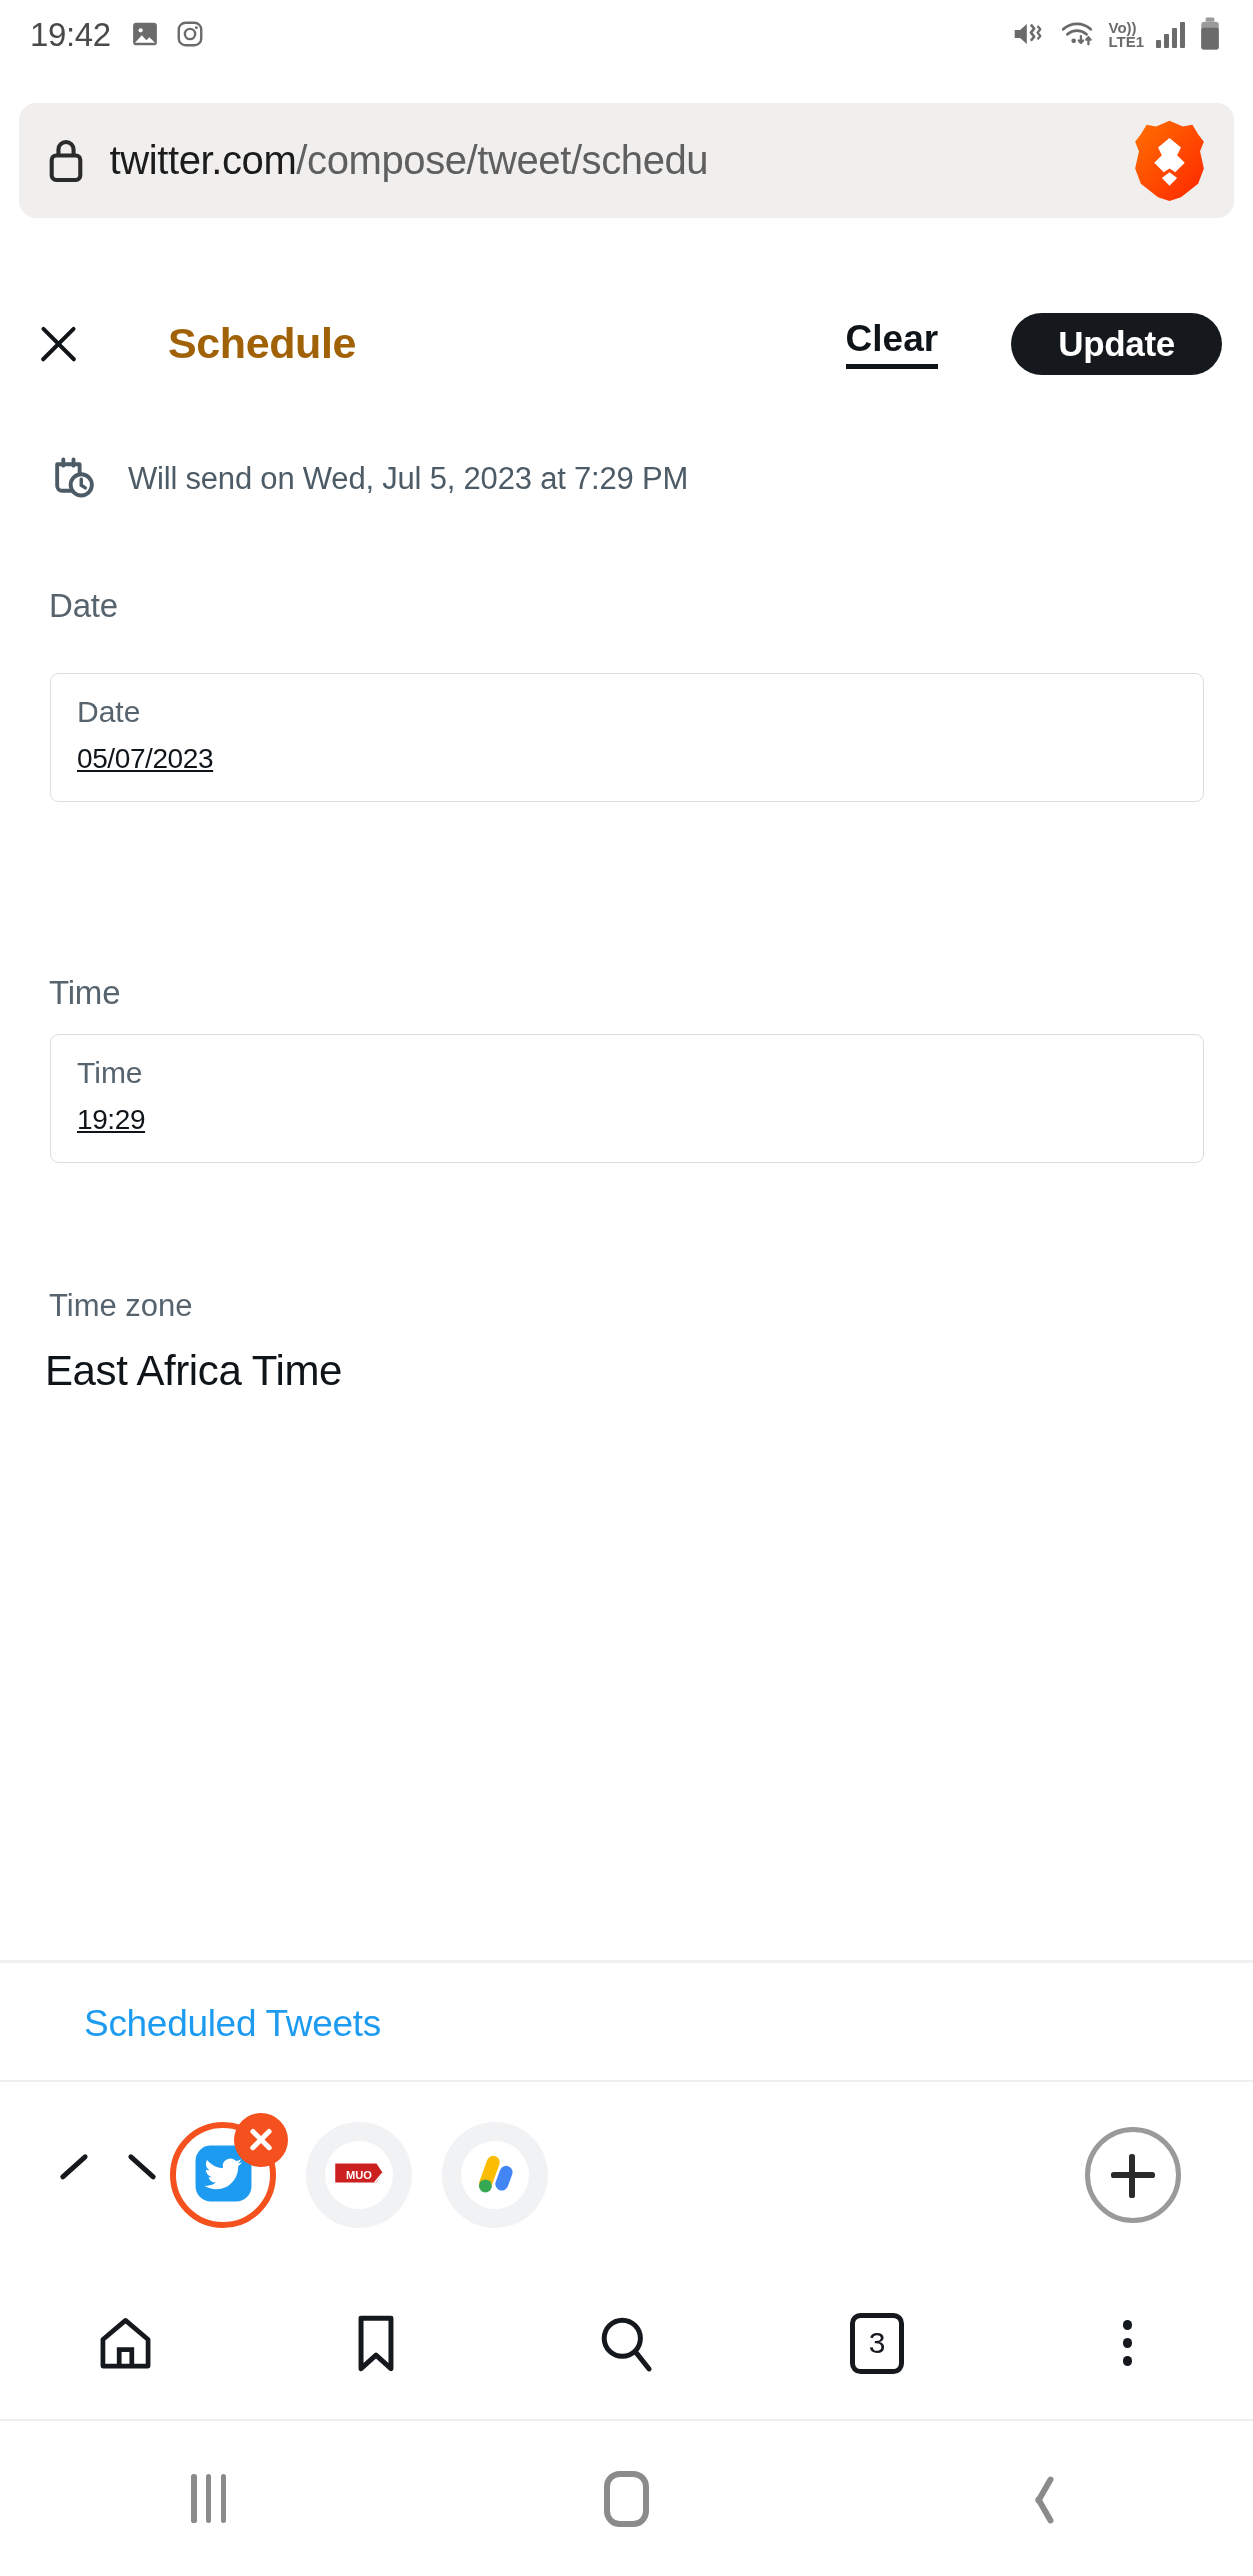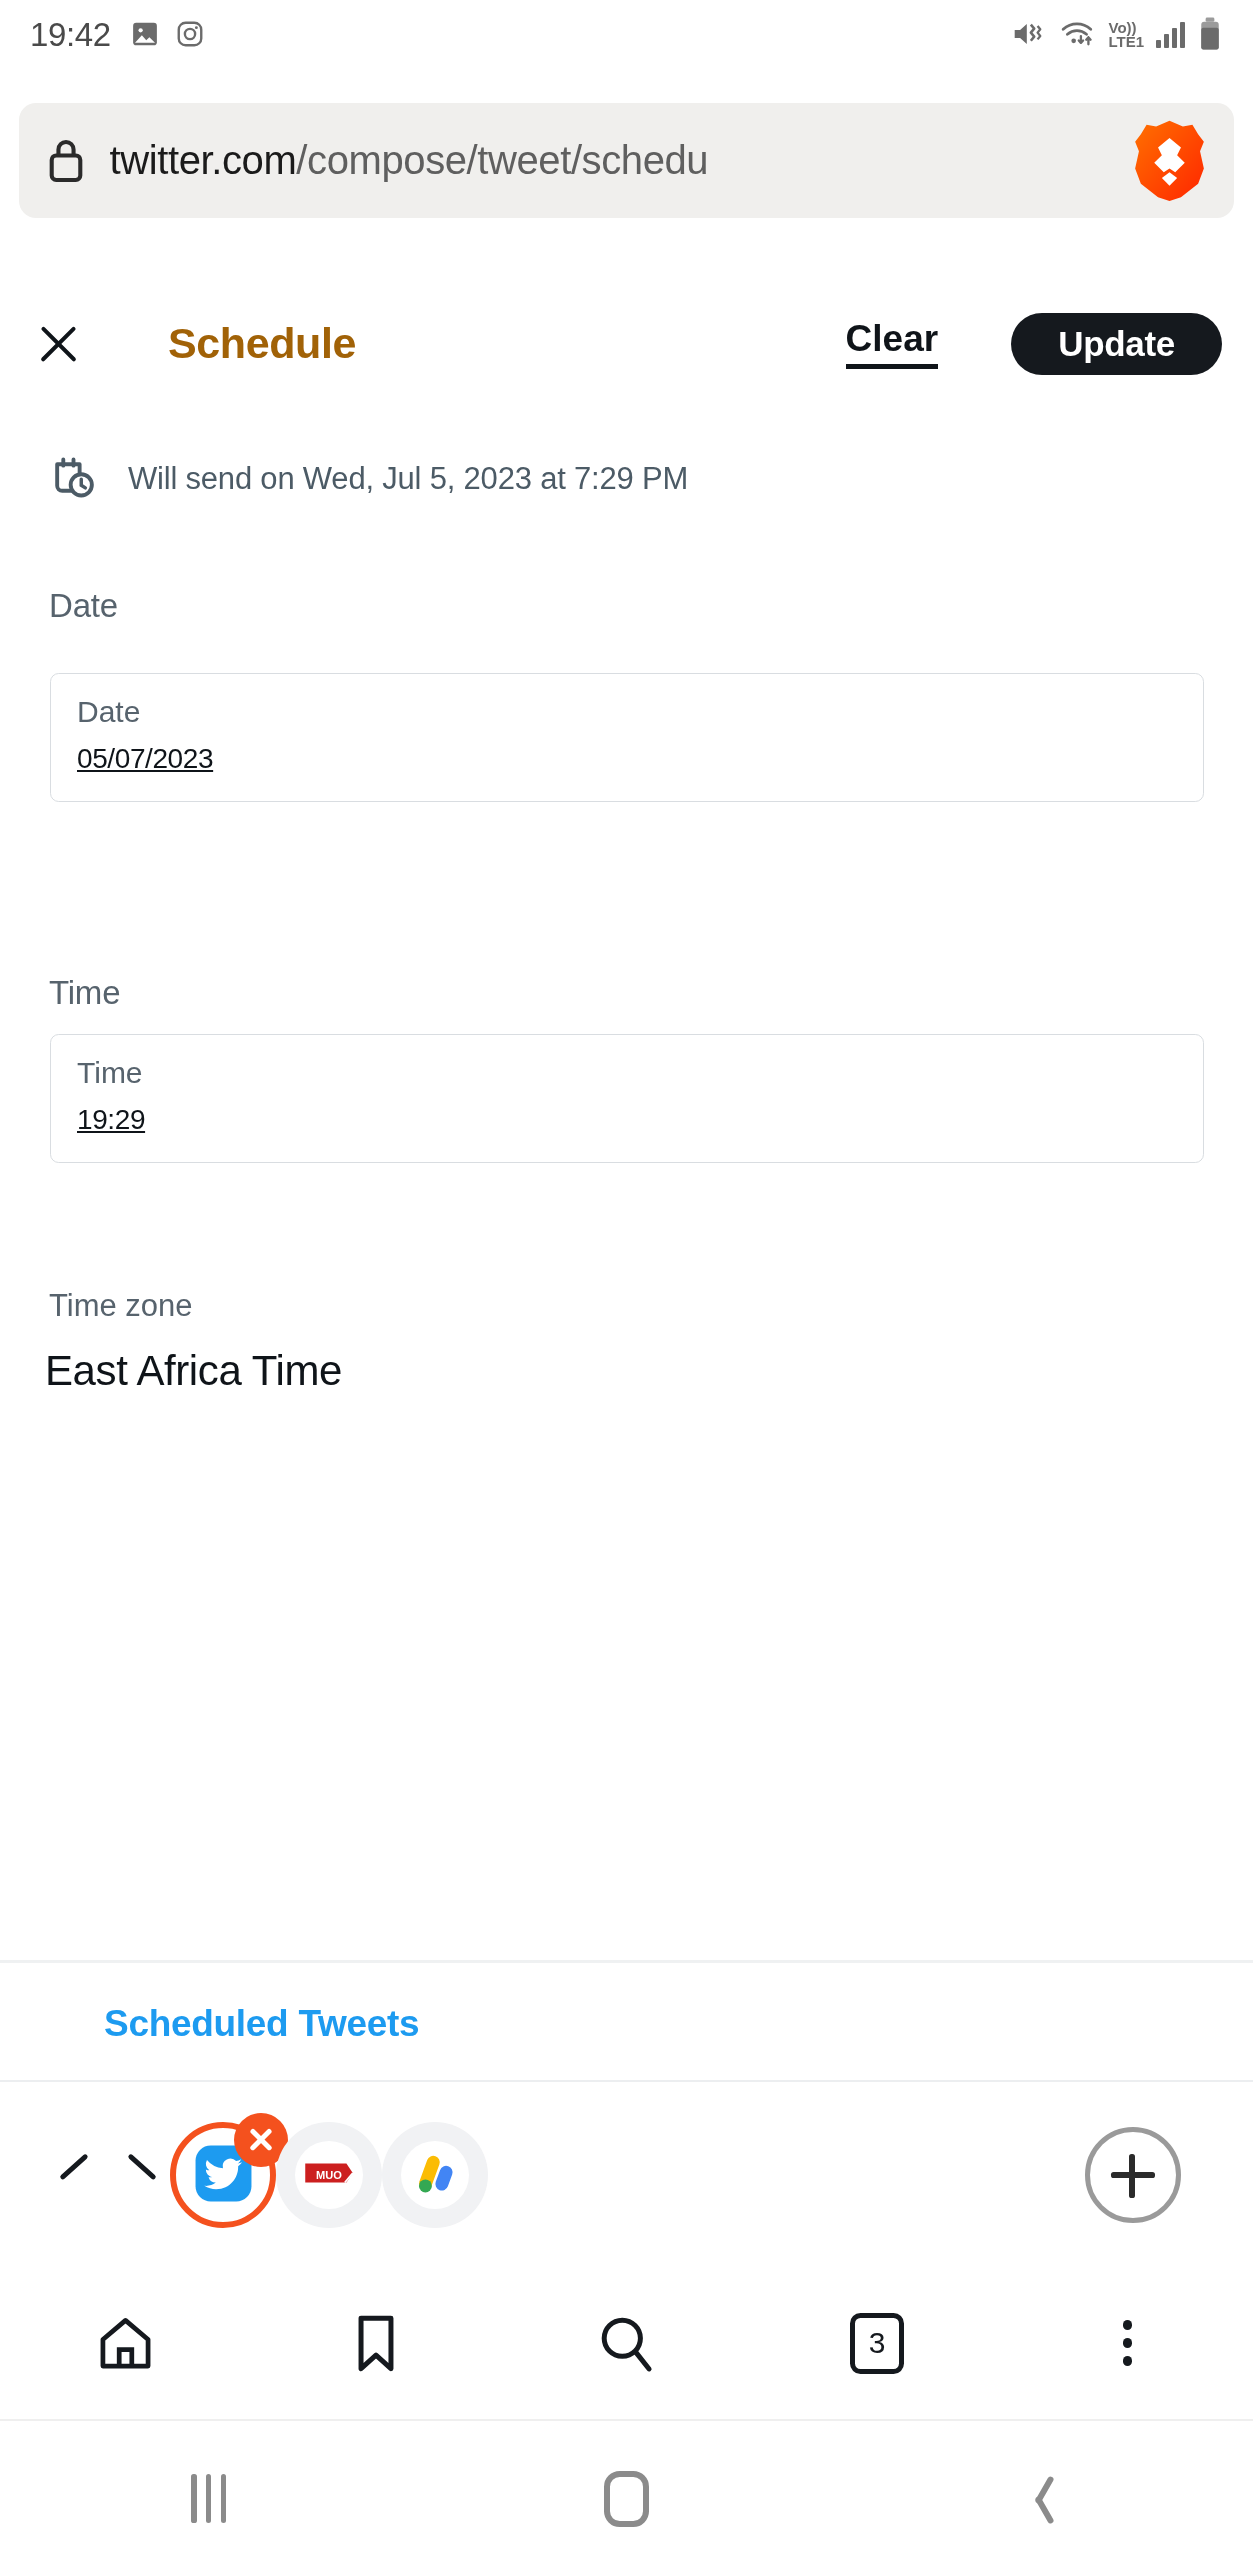--- a/index.html
+++ b/index.html
@@ -79,38 +79,38 @@
   }
   .field-box .inner-label { font-size:30px; color:#57636d; }
   .field-box .value { font-size:28px; color:#0f1419; margin-top:14px; letter-spacing:-0.4px;text-decoration:underline; }
 
   .tz-label { position:absolute; left:49px; top:1288px; font-size:31px; color:#57636d; }
   .tz-value { position:absolute; left:45px; top:1347px; font-size:42px; color:#0f1419; letter-spacing:-0.4px; }
 
   .divider { position:absolute; left:0; top:1960px; width:1253px; height:2.6px; background:#eff1f2; }
   .sched-link {
     position:absolute; left:84px; top:2003px; font-size:37px;
-    font-weight:700; color:#1d9bf0; letter-spacing:-0.3px;margin-left:20px;
+    font-weight:400; color:#1d9bf0; letter-spacing:-0.3px;
   }
 
   
   .tabstrip {
     position:absolute; left:0; top:2080px; width:1253px; height:187px;
     background:#ffffff; border-top:2.6px solid #eceef0;
     display:flex; align-items:center; padding:0 35px;
   }
   .chev-up { width:64px; height:64px; position:relative; flex:none; margin-left:26px; }
   .chev-up:before, .chev-up:after {
     content:""; position:absolute; top:33px; width:35px; height:5.2px;
     background:#15191e; border-radius:2.6px;
   }
   .chev-up:before { left:0px;  transform:rotate(-42deg); transform-origin:left center; }
   .chev-up:after  { left:59px; transform:rotate(42deg);  transform-origin:right center; }
 
-  .tabs { display:flex; align-items:center; margin-left:45px; }
+  .tabs { display:flex; align-items:center; gap:30px; margin-left:45px; }
   .tab-item { position:relative; width:106px; height:106px; flex:none; }
   .tab-circle {
     width:106px; height:106px; border-radius:50%; background:#f1f2f4;
     display:flex; align-items:center; justify-content:center;
   }
   .tab-item.active .tab-circle { background:#ffffff; border:6.1px solid #f4511e; }
   .tab-inner {
     width:68px; height:68px; border-radius:50%; background:#ffffff;
     display:flex; align-items:center; justify-content:center; overflow:hidden;
   }

